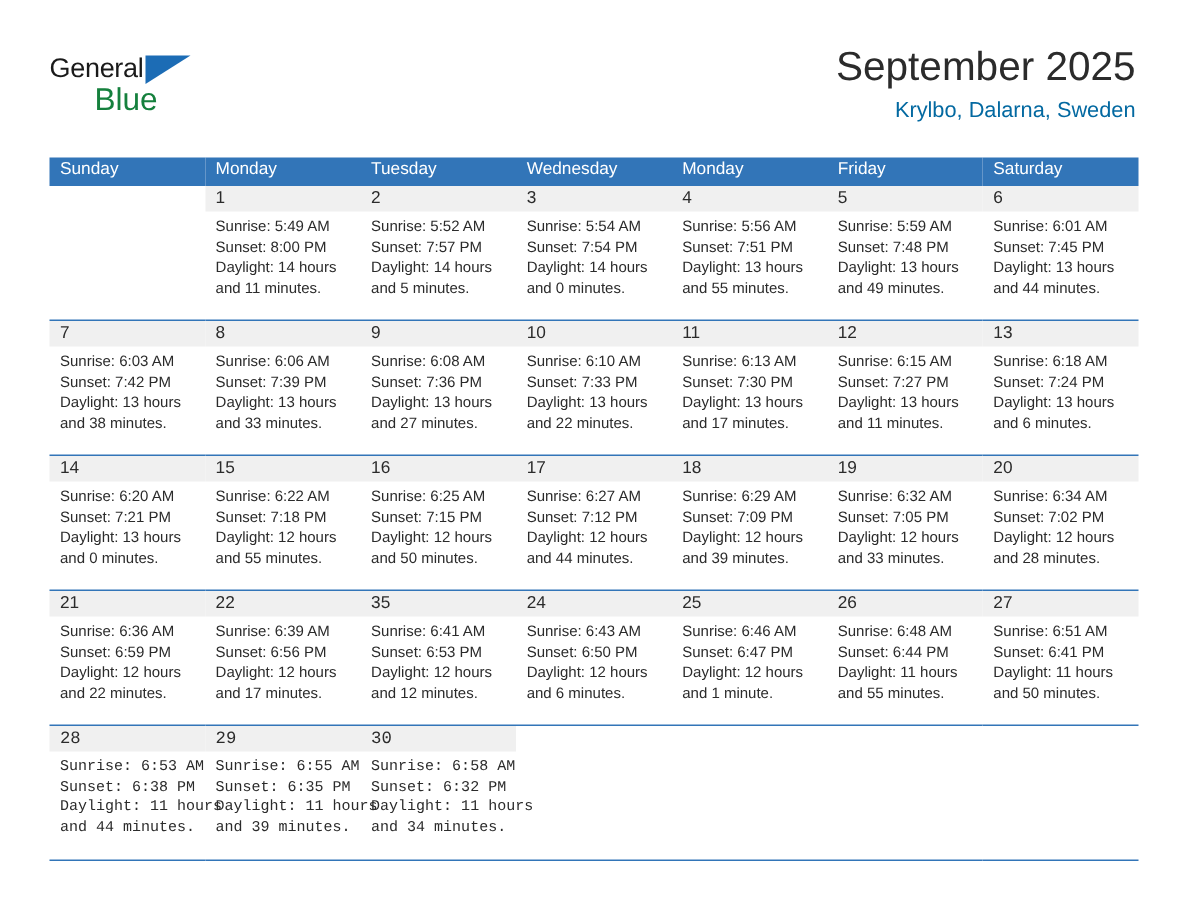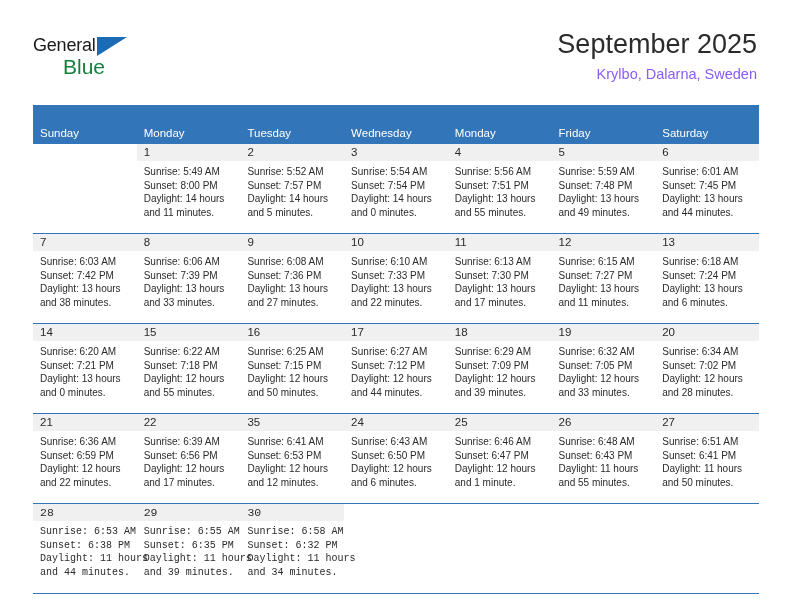--- a/index.html
+++ b/index.html
@@ -75,42 +75,42 @@
   .cal-title {
     font-size: 27px;
     color: #2b2b2b;
     font-weight: normal;
     line-height: 32px;
     white-space: nowrap;
     margin-left: 48px;
   }
   .cal-subtitle {
     font-size: 14.5px;
-    color: #8b5cf6;
+    color: #0369a1;
     line-height: 20px;
     margin-top: 4px;
     white-space: nowrap;
   }
 
   
   .calendar {
     position: absolute;
     left: 33px;
     top: 105px;
     width: 726px;
     border-collapse: collapse;
     table-layout: fixed;
   }
   .calendar th {
     background: #3275b8;
     color: #ffffff;
     font-weight: normal;
     font-size: 11.5px;
     text-align: left;
-    padding: 22px 0 5px 7px;
+    padding: 2px 0 5px 7px;
     height: 11px;
     border: none;
   }
   .calendar td {
     width: 103.71px;
     vertical-align: top;
     padding: 0;
     border: none;
     border-bottom: 1.4px solid #3275b8;
     height: 89px;
@@ -474,21 +474,21 @@
               <div>Daylight: 12 hours</div>
               <div>and 1 minute.</div>
             </div>
           </div>
         </td>
         <td>
           <div class="daycell">
             <div class="daynum-band">26</div>
             <div class="daylines">
               <div>Sunrise: 6:48 AM</div>
-              <div>Sunset: 6:43 PM</div>
+              <div>Sunset: 6:44 PM</div>
               <div>Daylight: 11 hours</div>
               <div>and 55 minutes.</div>
             </div>
           </div>
         </td>
         <td>
           <div class="daycell">
             <div class="daynum-band">27</div>
             <div class="daylines">
               <div>Sunrise: 6:51 AM</div>

